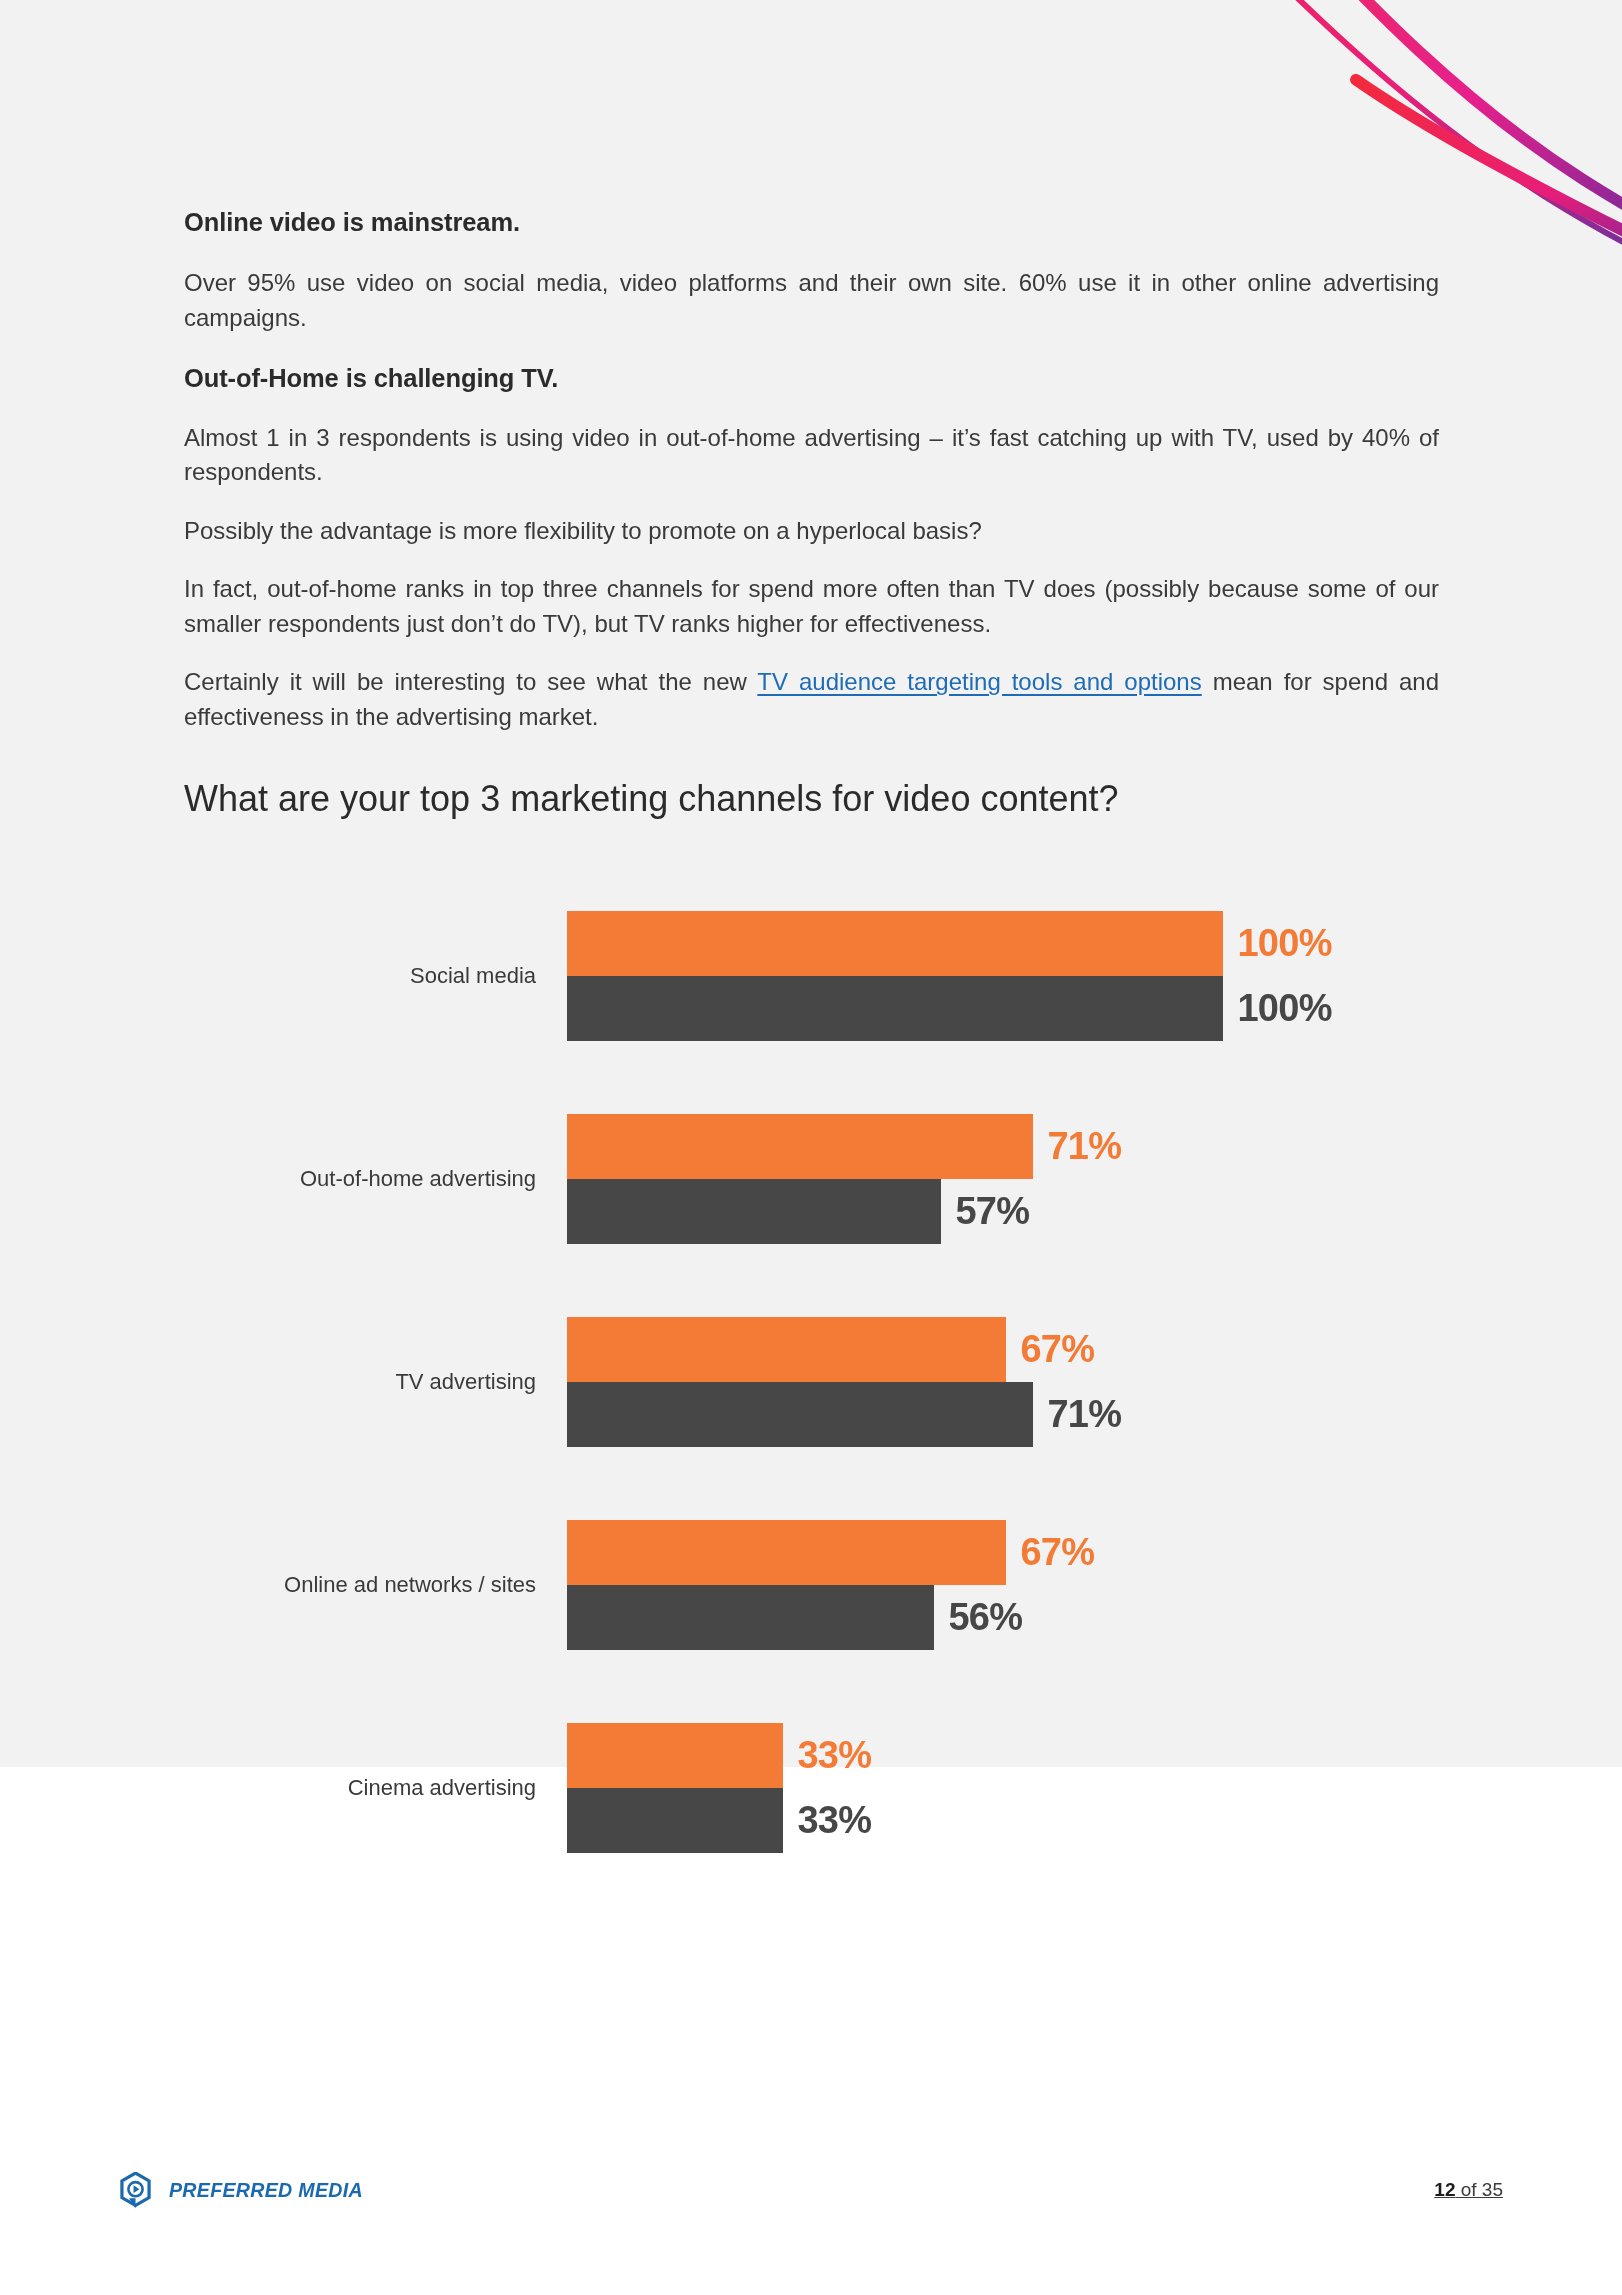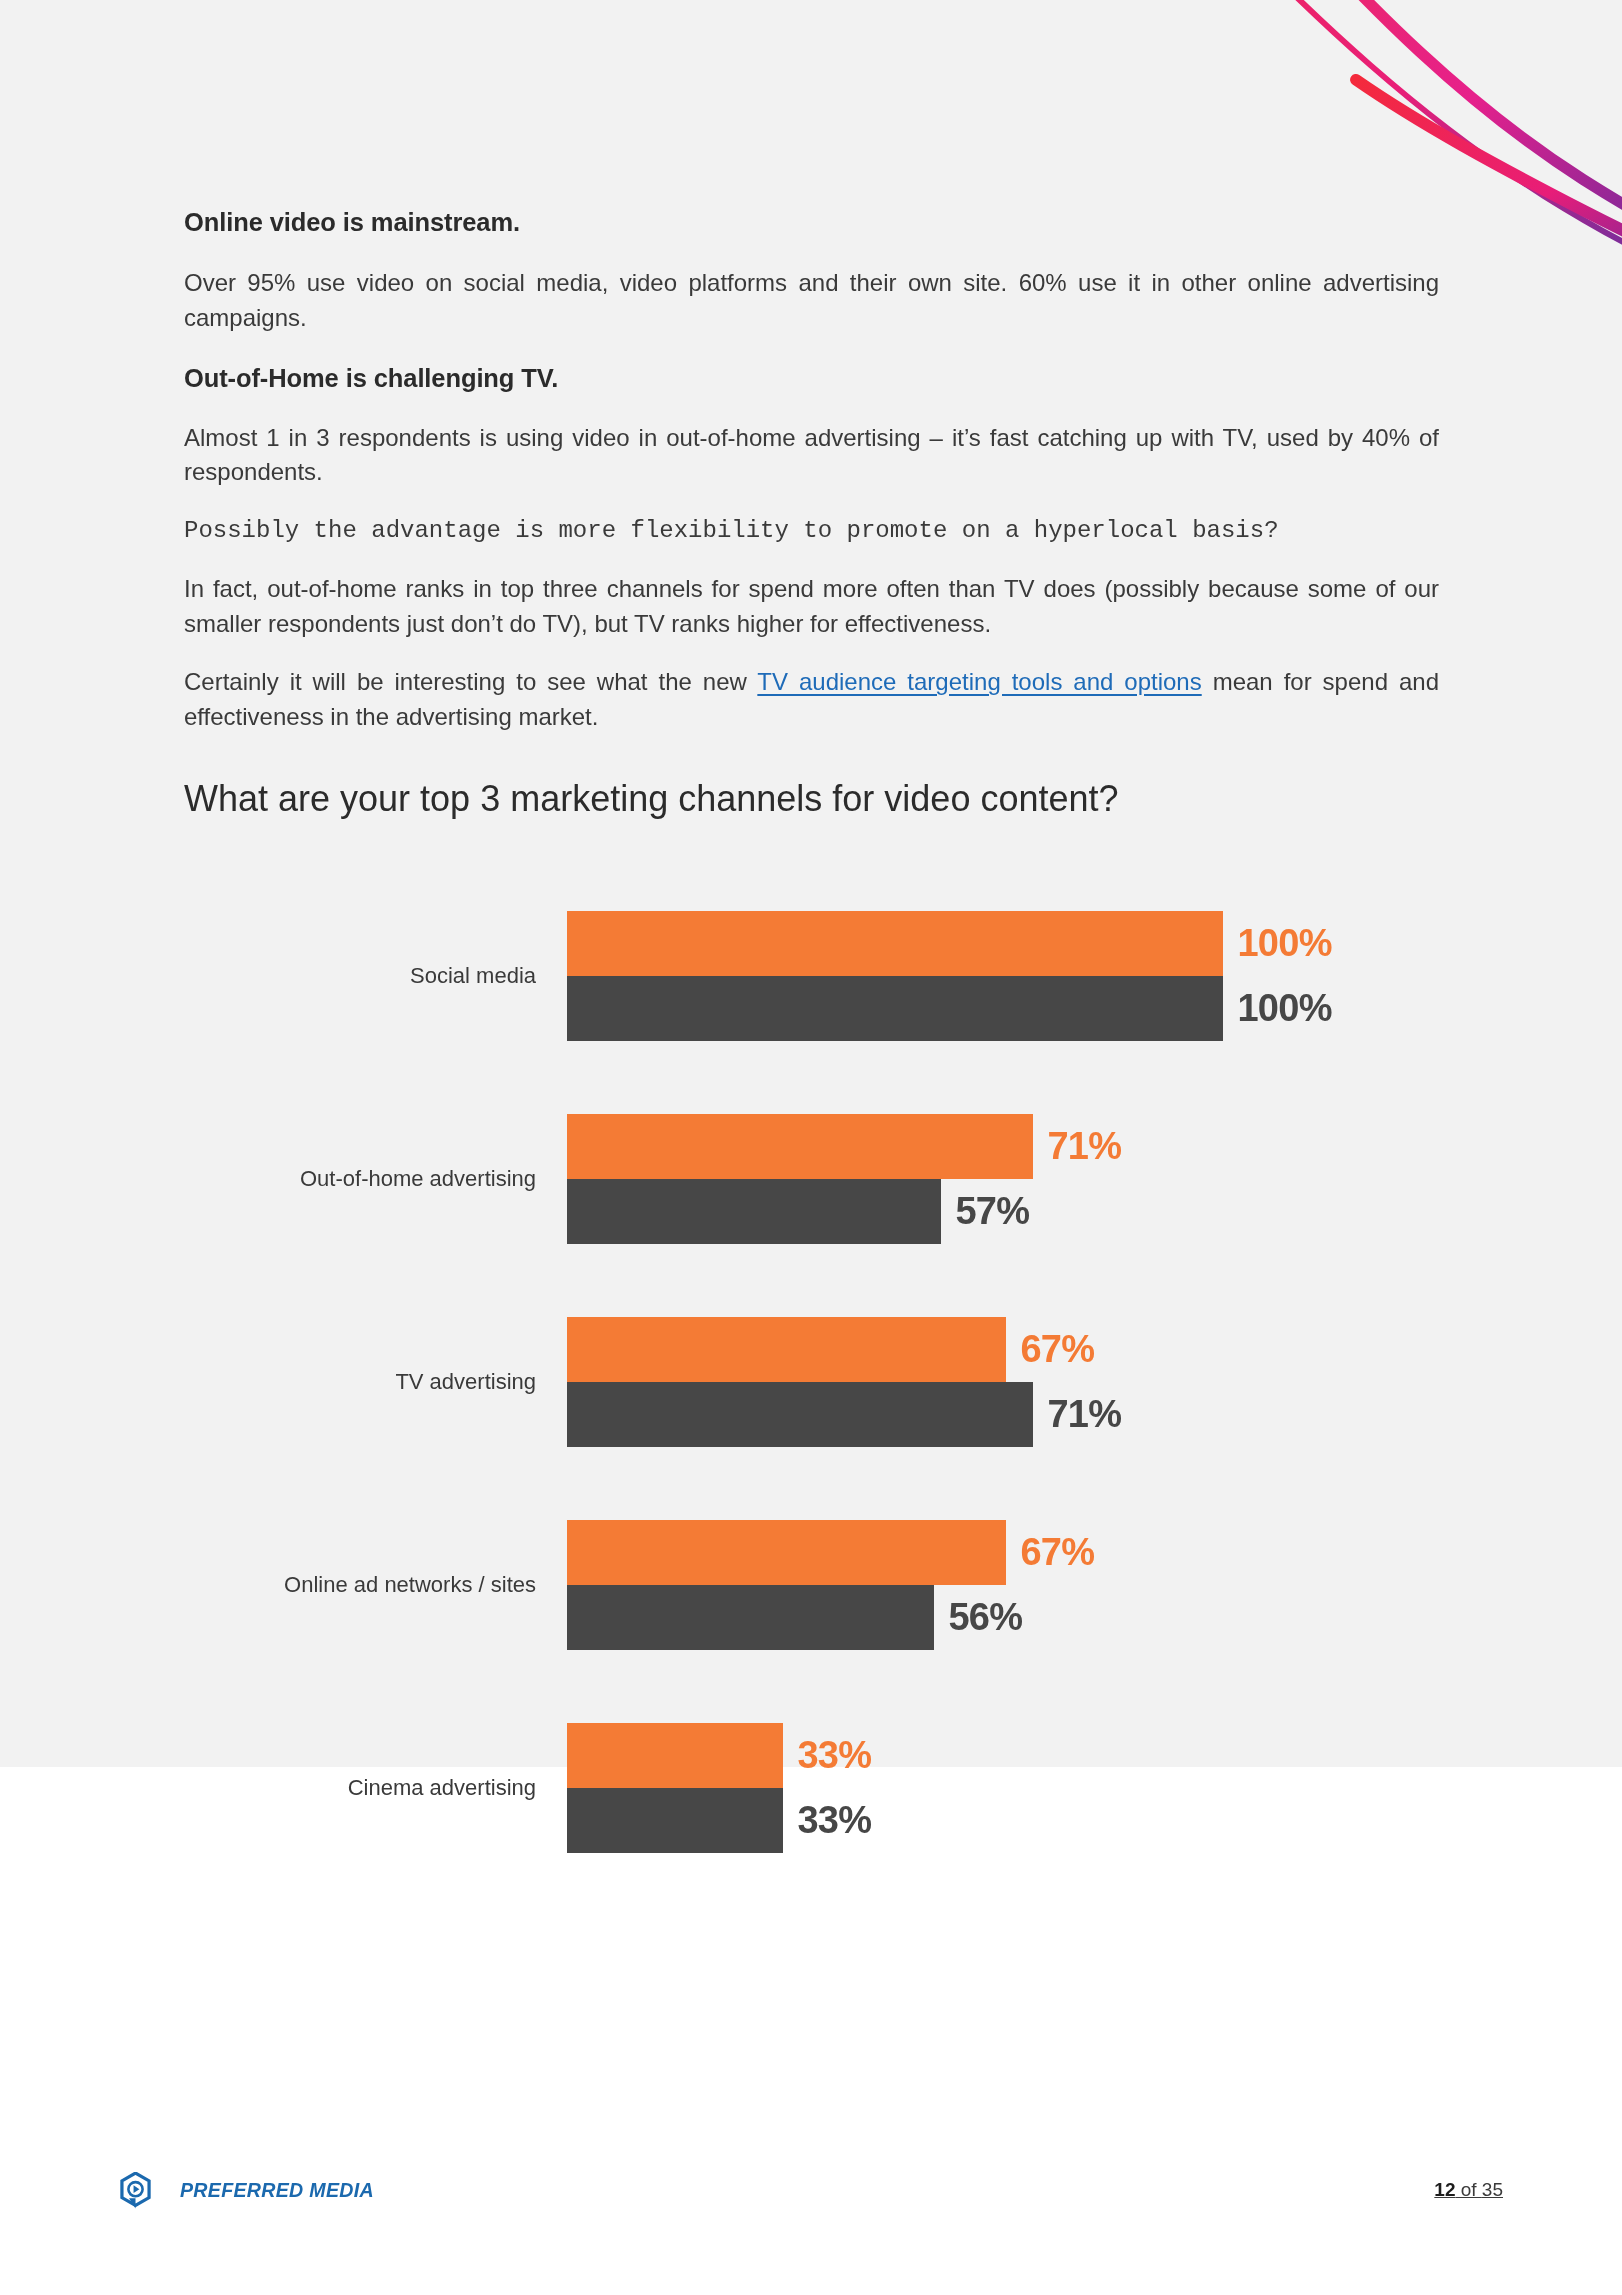--- a/index.html
+++ b/index.html
@@ -49,21 +49,21 @@
     letter-spacing:-0.1px;
     margin:0;
   }
   p.body-text{
     font-size:24px;
     line-height:1.44;
     color:#3a3a3a;
     margin:0;
     text-align:justify;
   }
-  p.body-text.noj{text-align:left;font-family:Liberation Mono, monospace;}
+  p.body-text.noj{text-align:left;}
   a.inline-link{
     color:#1e6bb8;
     text-decoration:underline;
     text-underline-offset:3.9px;
   }
   h3.chart-question{
     font-size:36px;
     font-weight:400;
     color:#2b2b2b;
     margin:0;
@@ -126,21 +126,21 @@
   }
   .bar-value.spend{color:#f47b35;}
   .bar-value.eff{color:#3e3e3e;}
   
   #footer{
     position:absolute;
     left:0;top:2172px;width:1623px;height:52px;
   }
   #logo{
     position:absolute;left:120px;top:0;
-    display:flex;align-items:center;gap:29px;
+    display:flex;align-items:center;gap:18px;
   }
   #logo-mark{width:31px;height:37px;display:block;}
   #logo-word{
     font-size:19.6px;
     font-weight:bold;
     font-style:italic;
     color:#1b69ae;
     letter-spacing:0.3px;
   }
   #pager{

